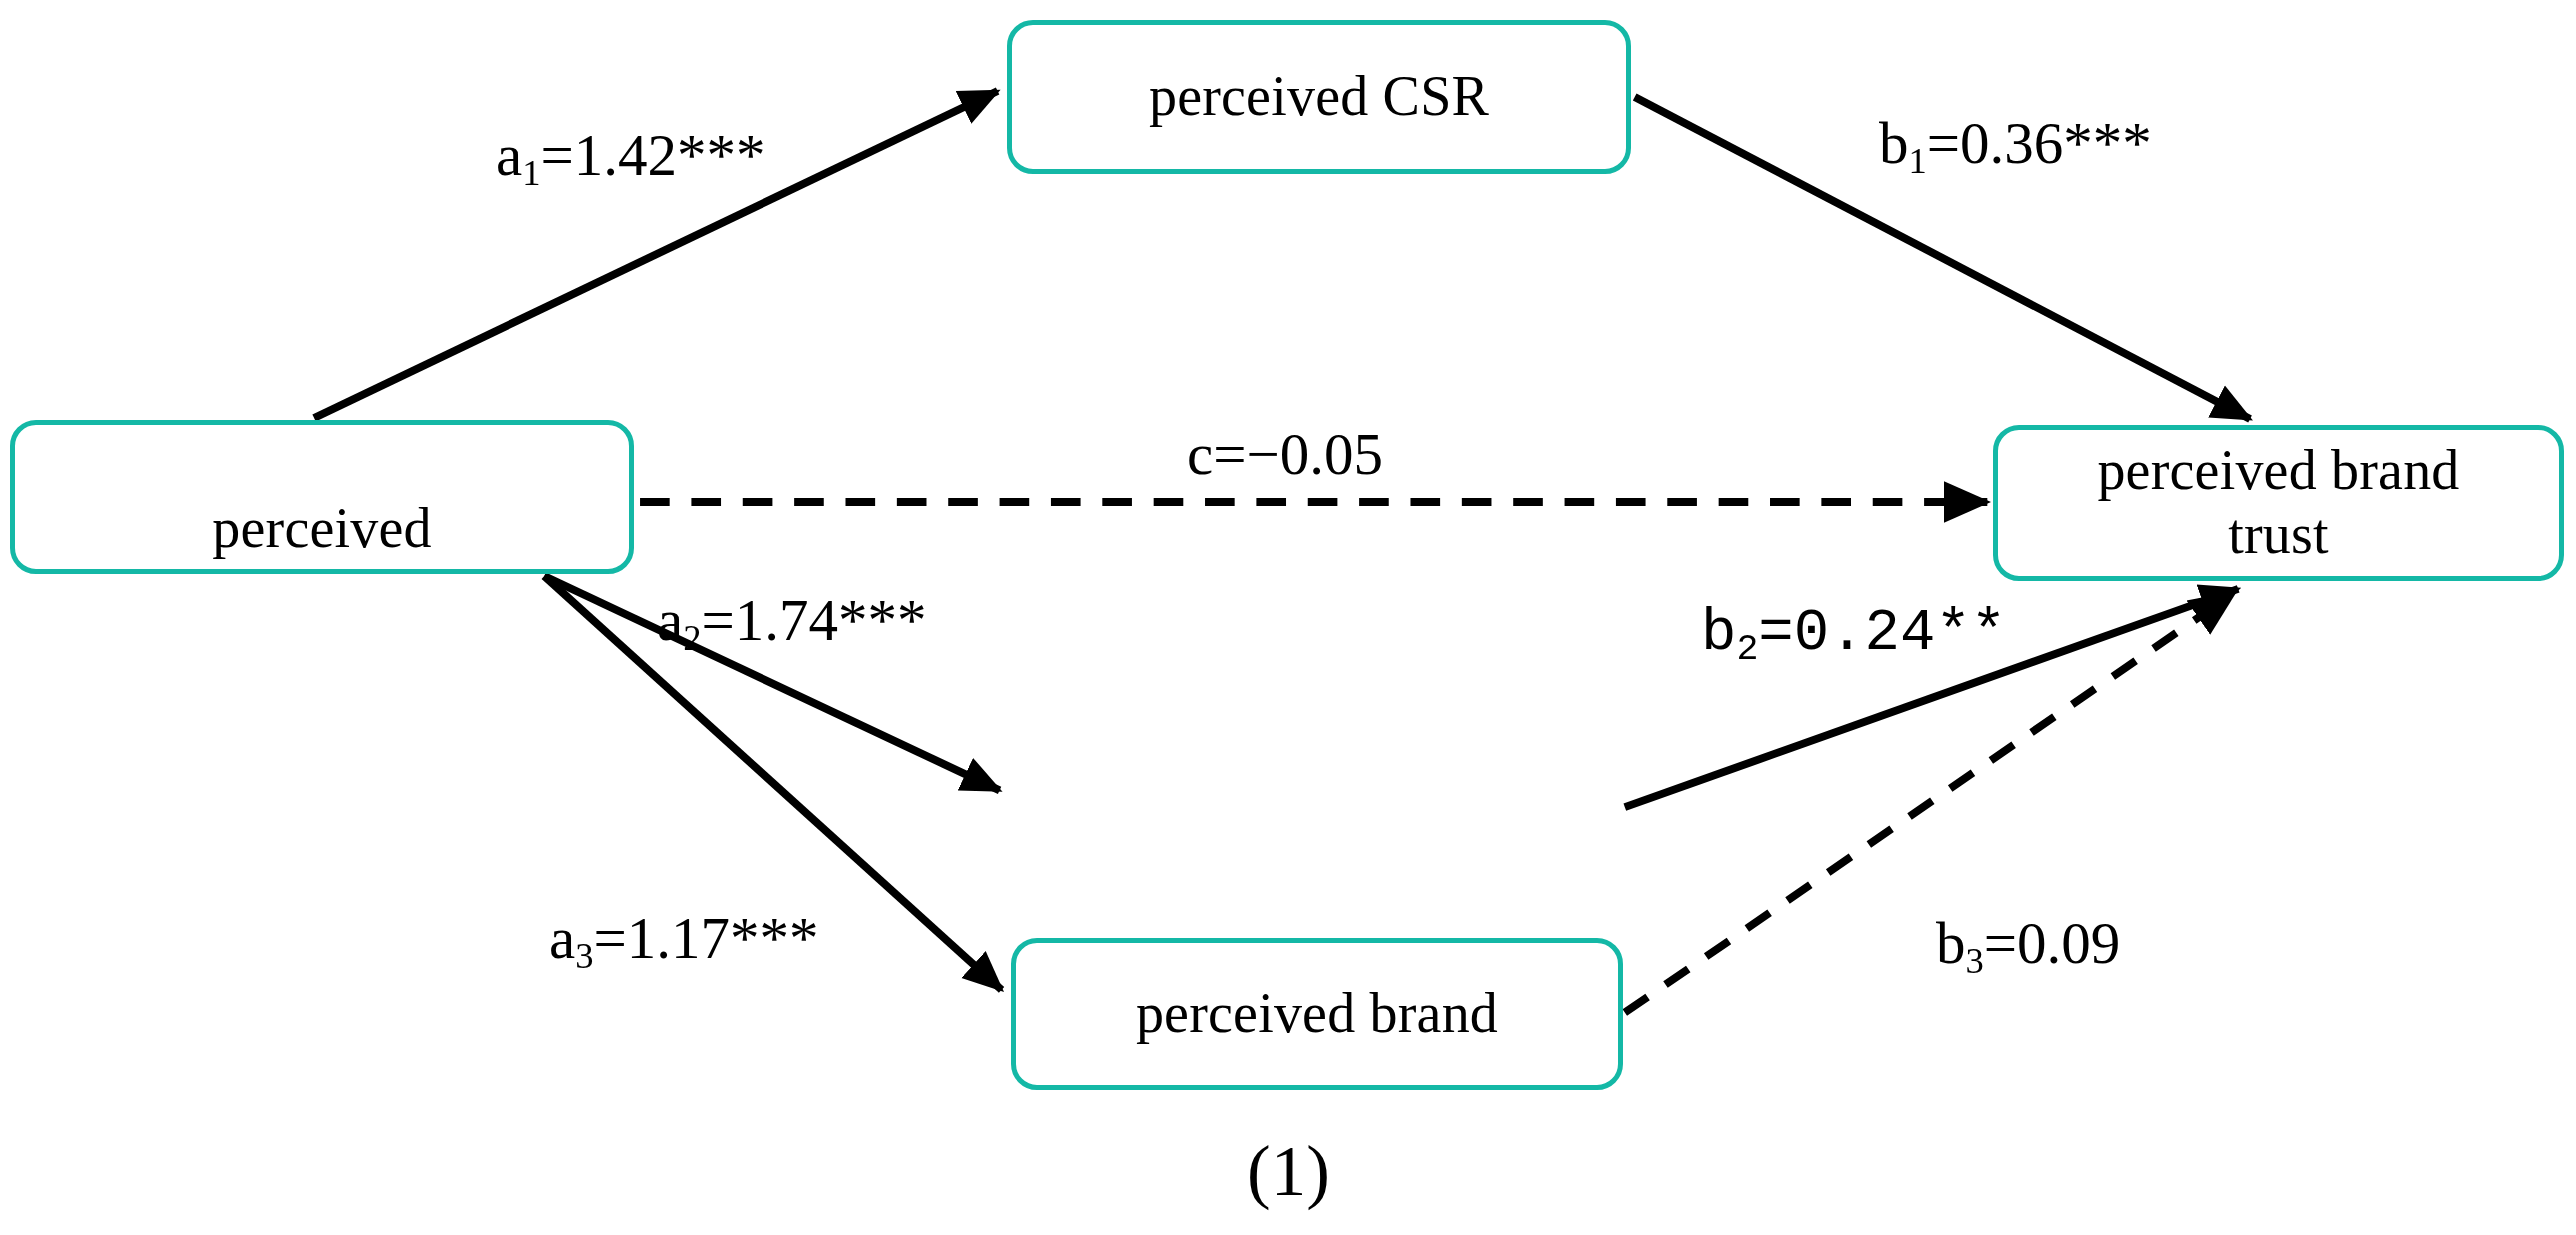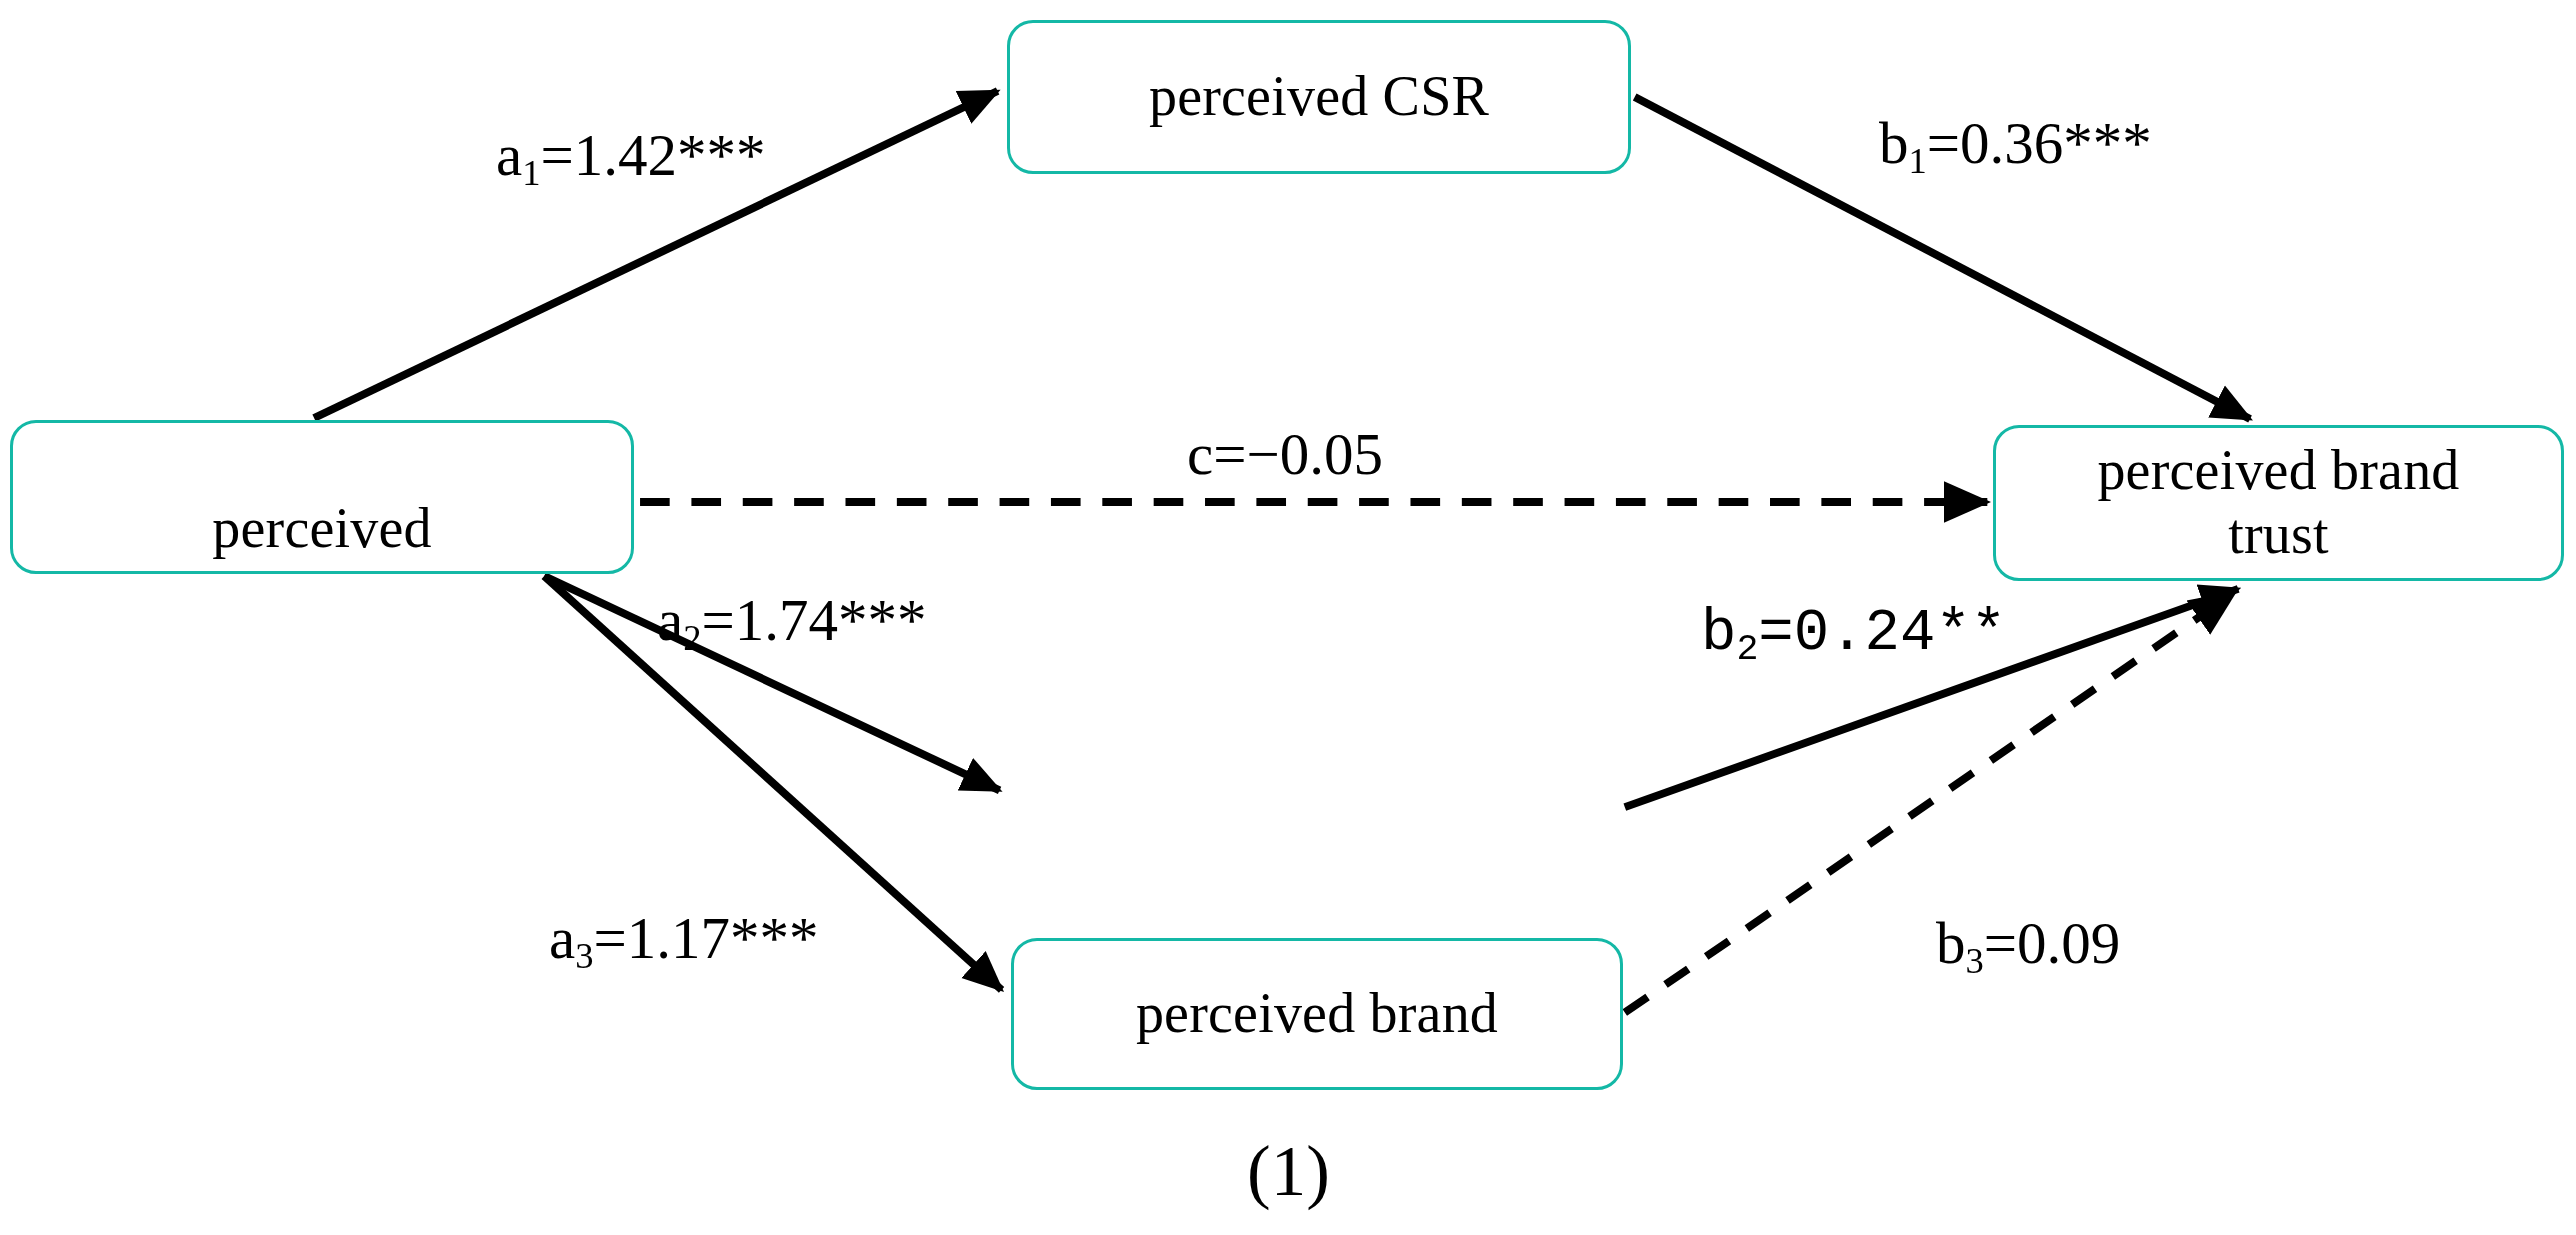--- a/index.html
+++ b/index.html
@@ -22,21 +22,21 @@
   #diagram-svg {
     position: absolute;
     left: 0;
     top: 0;
     width: 2576px;
     height: 1236px;
   }
   .node-box {
     position: absolute;
     box-sizing: border-box;
-    border: 3px solid #14b8a6;
+    border: 5px solid #14b8a6;
     border-radius: 26px;
     background: #ffffff;
     display: flex;
     align-items: center;
     justify-content: center;
     text-align: center;
     line-height: 1.14;
     font-size: 56px;
     letter-spacing: 0.2px;
     padding: 0 12px;

